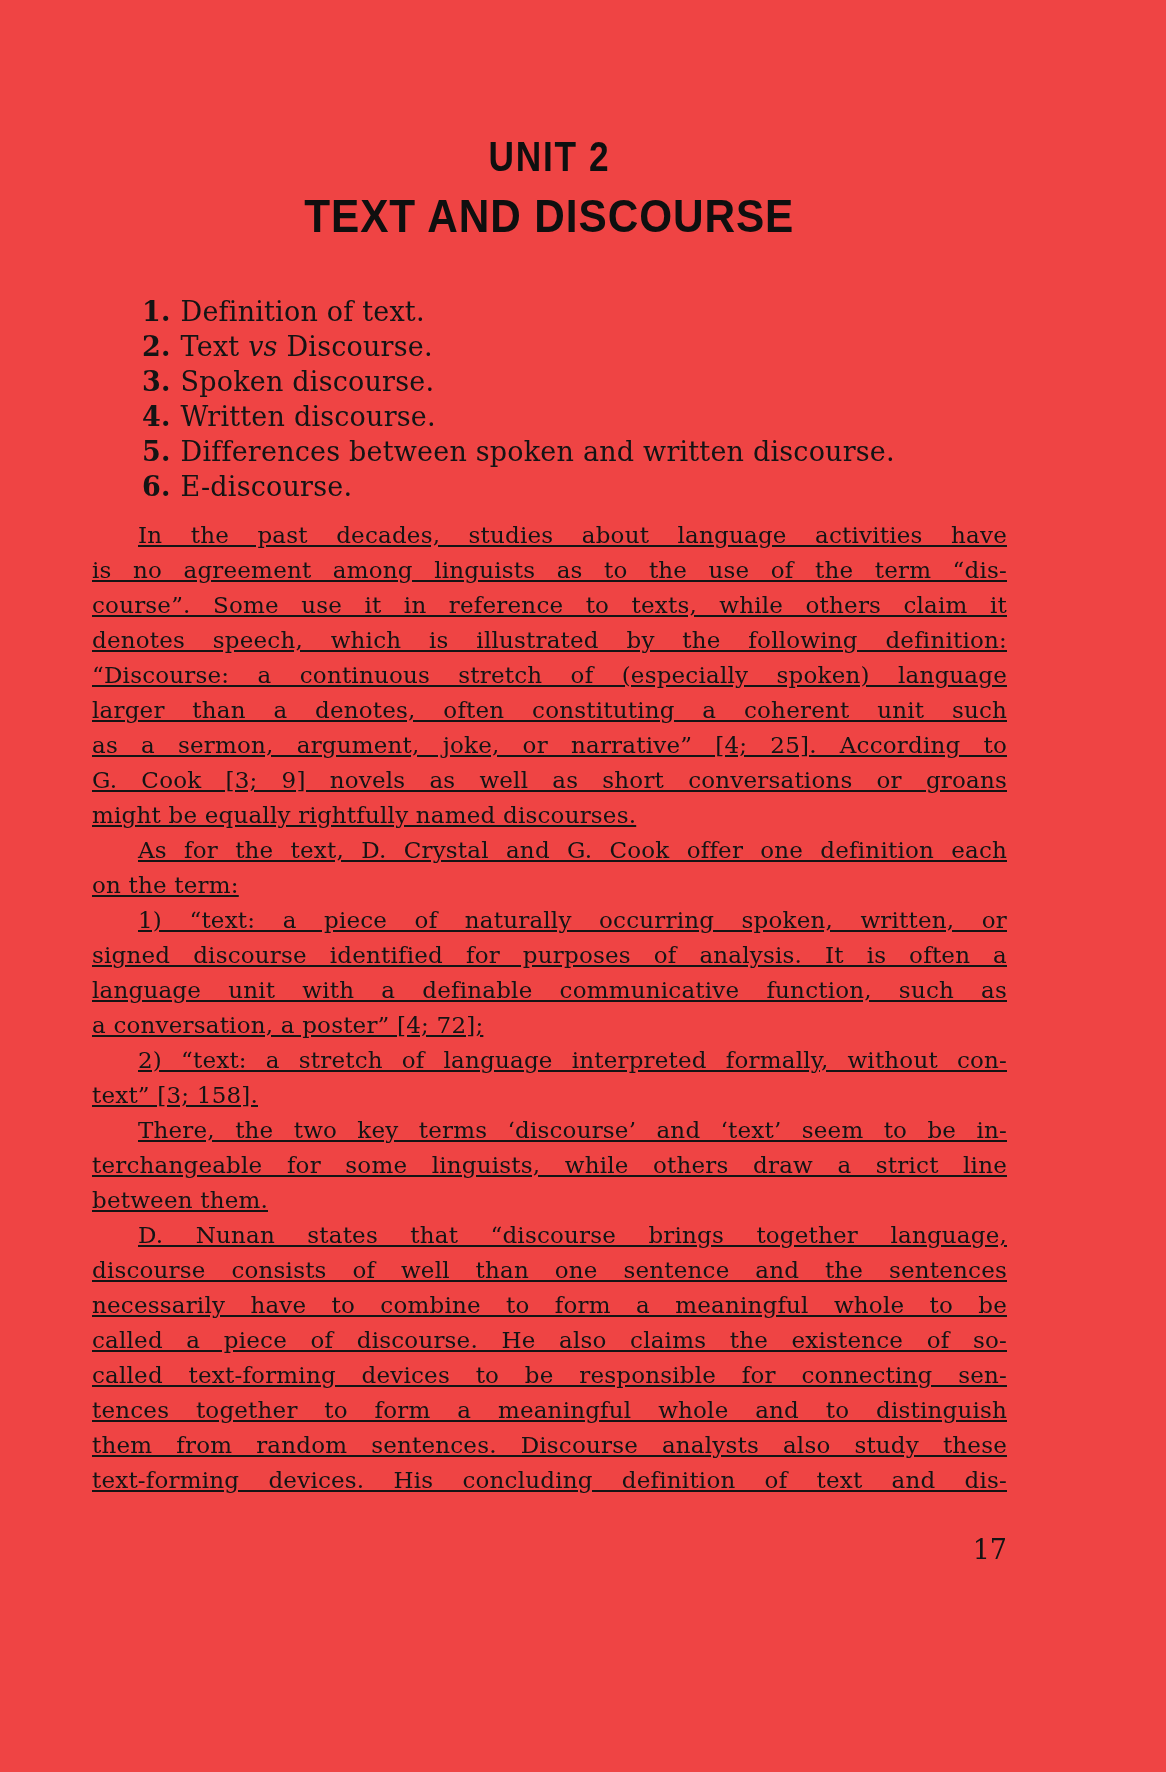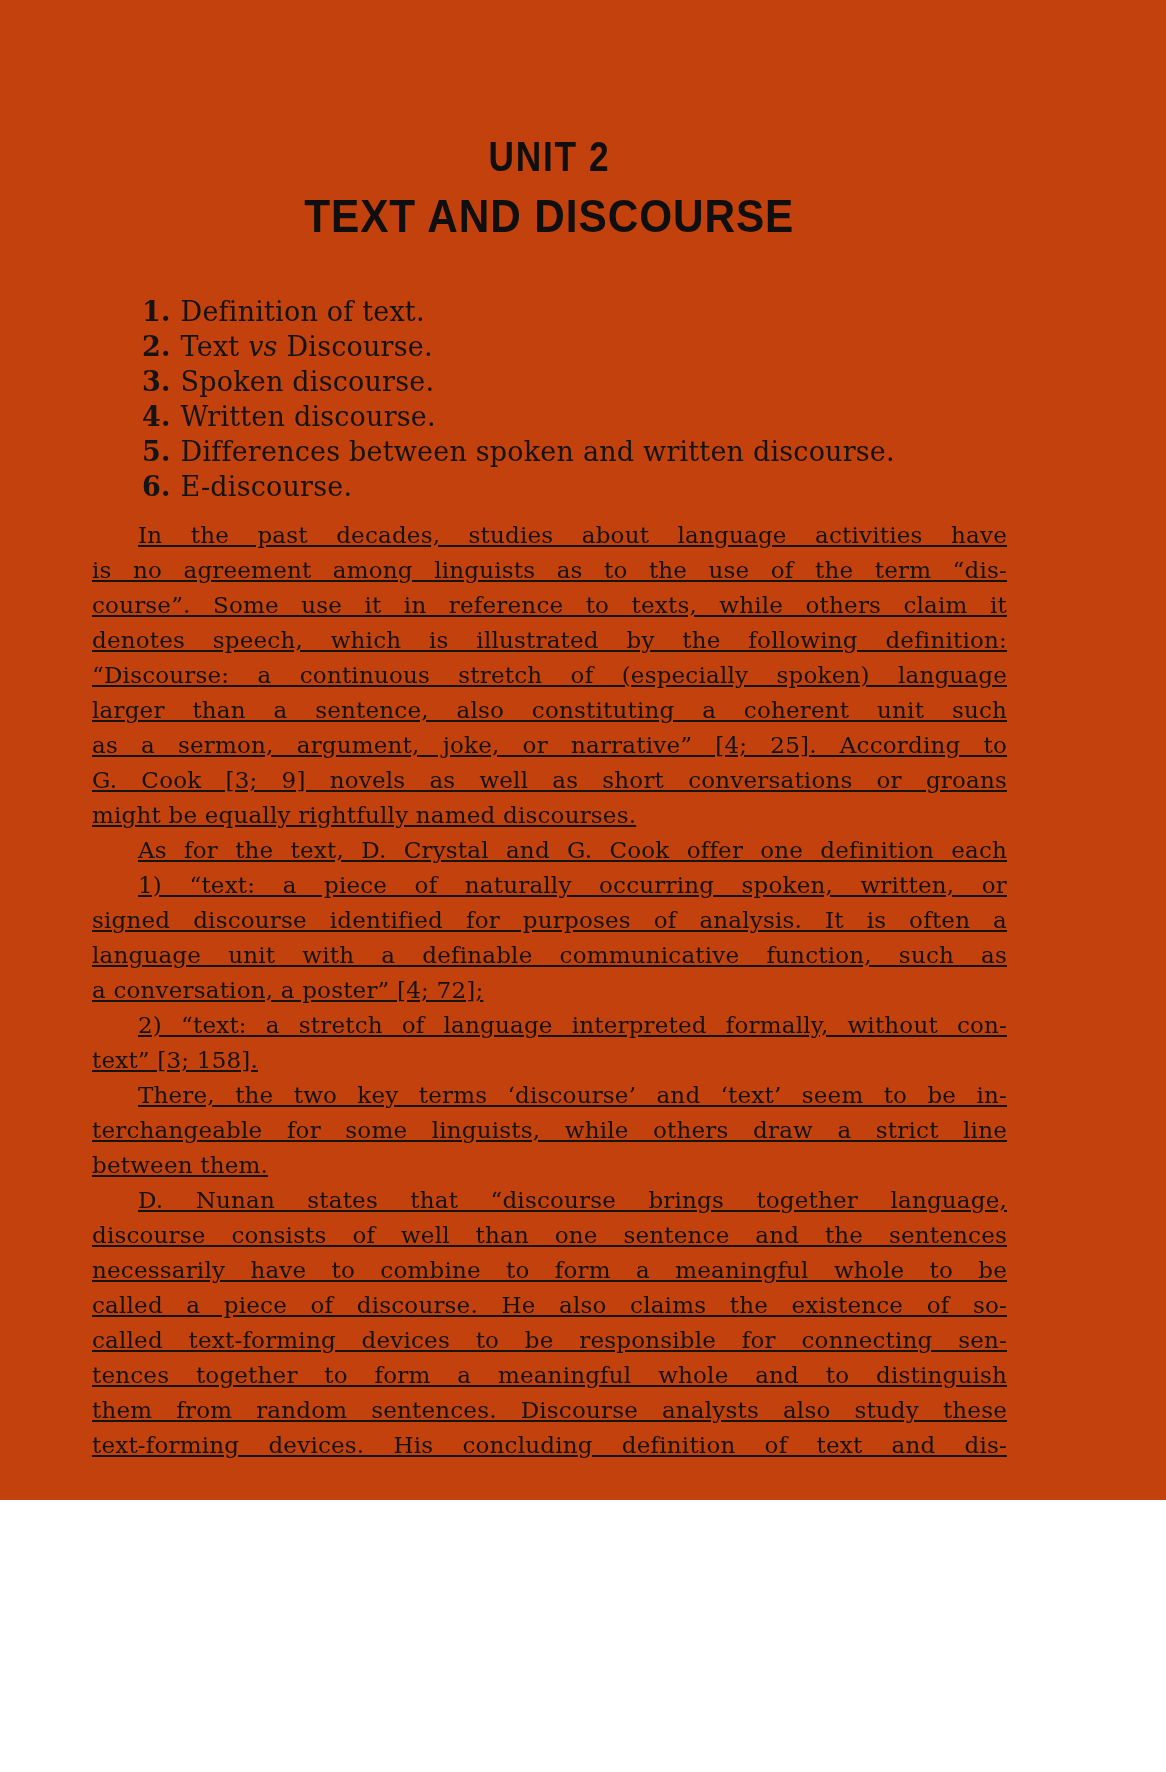--- a/index.html
+++ b/index.html
@@ -1,21 +1,21 @@
 <!DOCTYPE html>
 <html><head>
 <meta charset="utf-8">
 <style>
   * { margin:0; padding:0; box-sizing:border-box; }
   html, body { background:#ffffff; }
   .page {
     position:relative;
     width:1166px;
-    height:1500px;
-    background:#c2410c;
+    height:1772px;
+    background:#ef4444;
     overflow:hidden;
     font-family:"DejaVu Serif", serif;
     color:#141414;
   }
   .content {
     position:absolute;
     left:92px;
     top:0;
     width:915px;
   }
@@ -95,27 +95,28 @@
         <li><span class="num">6.</span><span>E-discourse.</span></li>
       </ol>
 
     <div class="body-text" id="body-text">
         <div class="para">
           <div class="line first">In the past decades, studies about language activities have</div>
           <div class="line">is no agreement among linguists as to the use of the term “dis-</div>
           <div class="line">course”. Some use it in reference to texts, while others claim it</div>
           <div class="line">denotes speech, which is illustrated by the following definition:</div>
           <div class="line">“Discourse: a continuous stretch of (especially spoken) language</div>
-          <div class="line">larger than a sentence, also constituting a coherent unit such</div>
+          <div class="line">larger than a denotes, often constituting a coherent unit such</div>
           <div class="line">as a sermon, argument, joke, or narrative” [4; 25]. According to</div>
           <div class="line">G. Cook [3; 9] novels as well as short conversations or groans</div>
           <div class="line left">might be equally rightfully named discourses.</div>
         </div>
         <div class="para">
           <div class="line first">As for the text, D. Crystal and G. Cook offer one definition each</div>
+          <div class="line left">on the term:</div>
         </div>
         <div class="para">
           <div class="line first">1) “text: a piece of naturally occurring spoken, written, or</div>
           <div class="line">signed discourse identified for purposes of analysis. It is often a</div>
           <div class="line">language unit with a definable communicative function, such as</div>
           <div class="line left">a conversation, a poster” [4; 72];</div>
         </div>
         <div class="para">
           <div class="line first">2) “text: a stretch of language interpreted formally, without con-</div>
           <div class="line left">text” [3; 158].</div>

